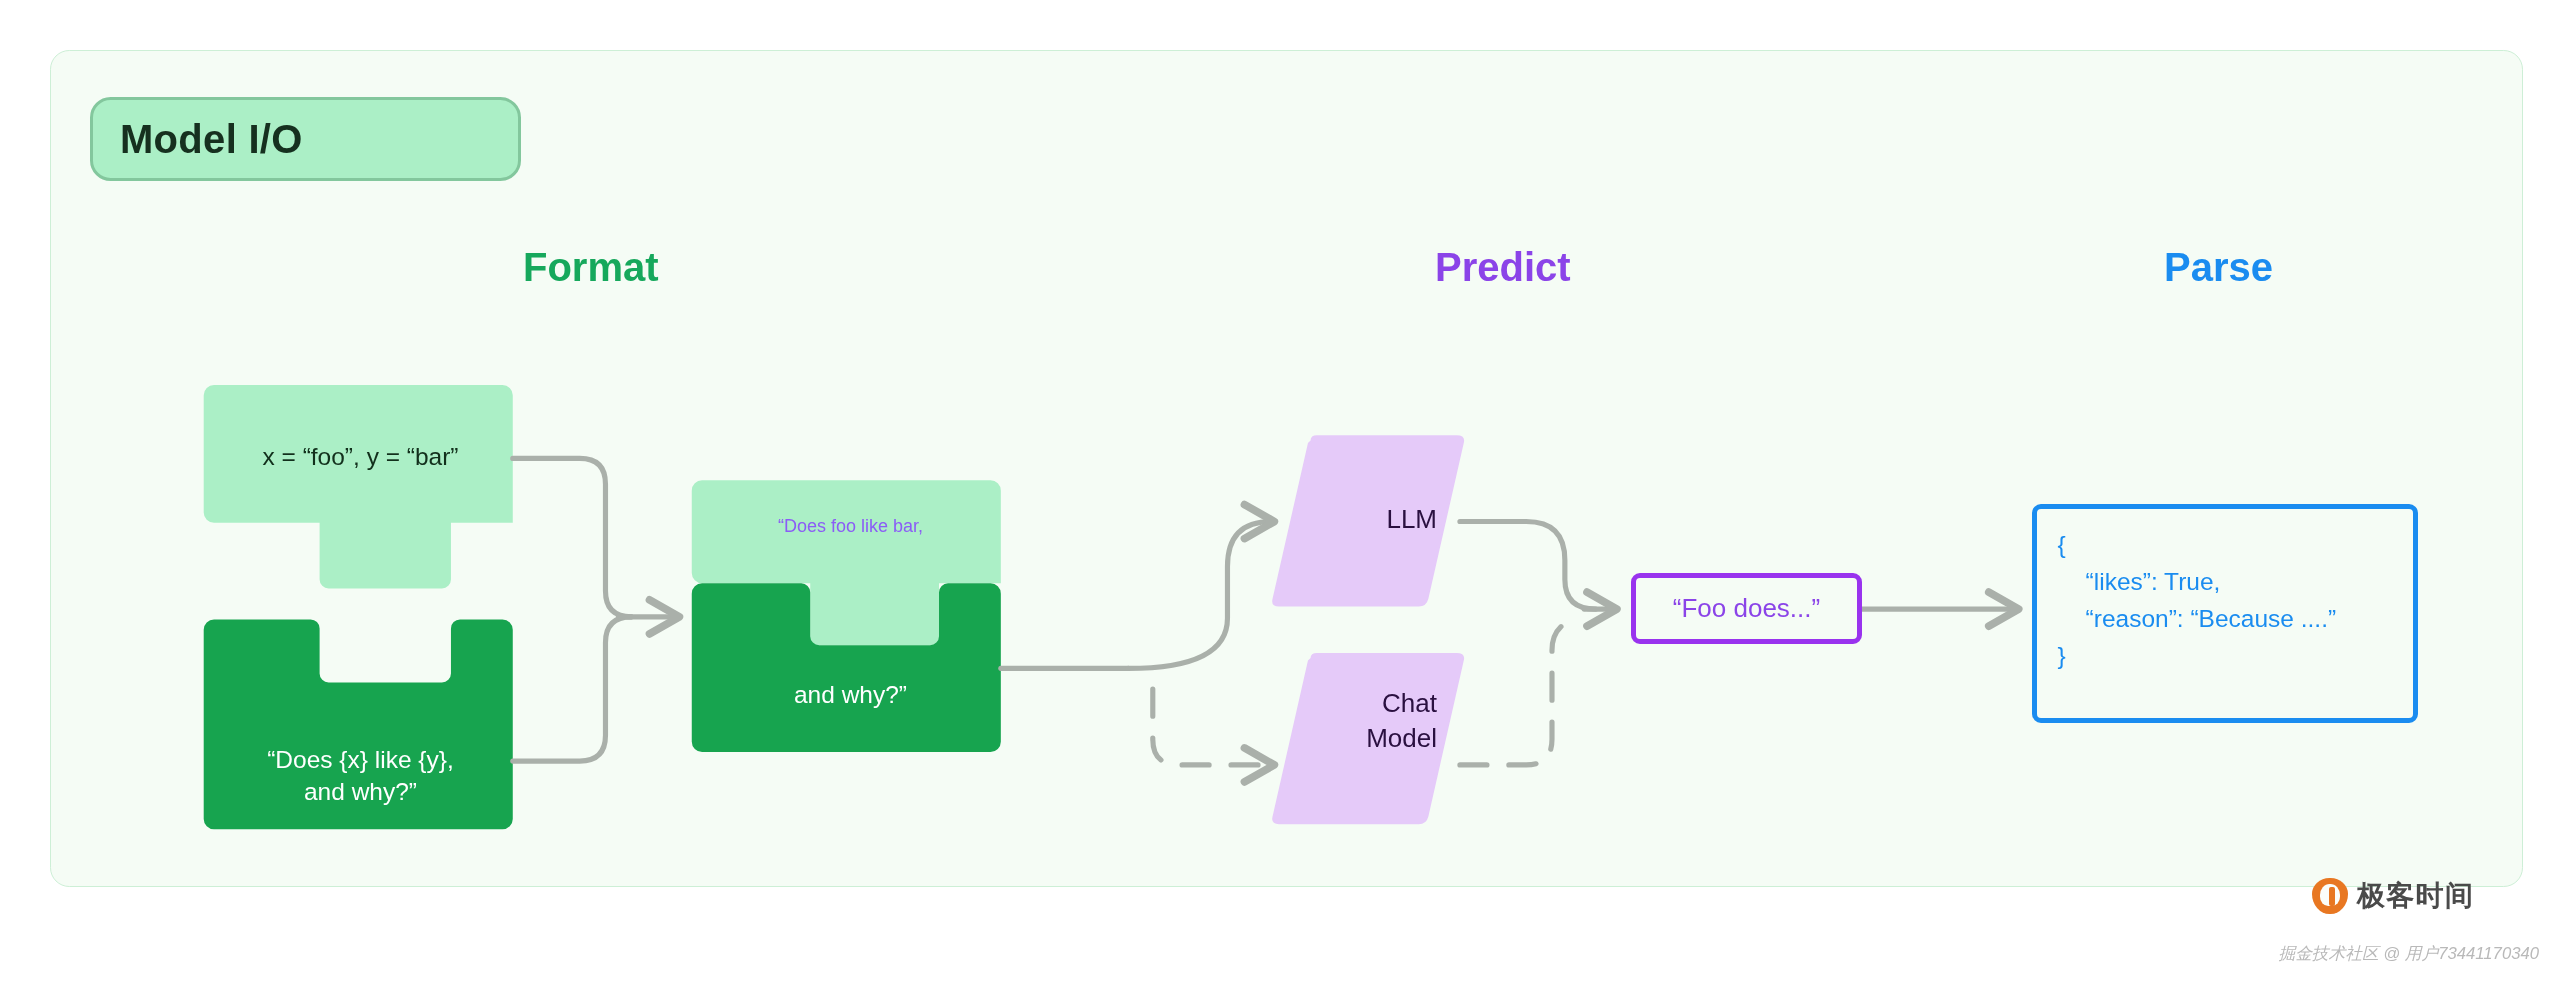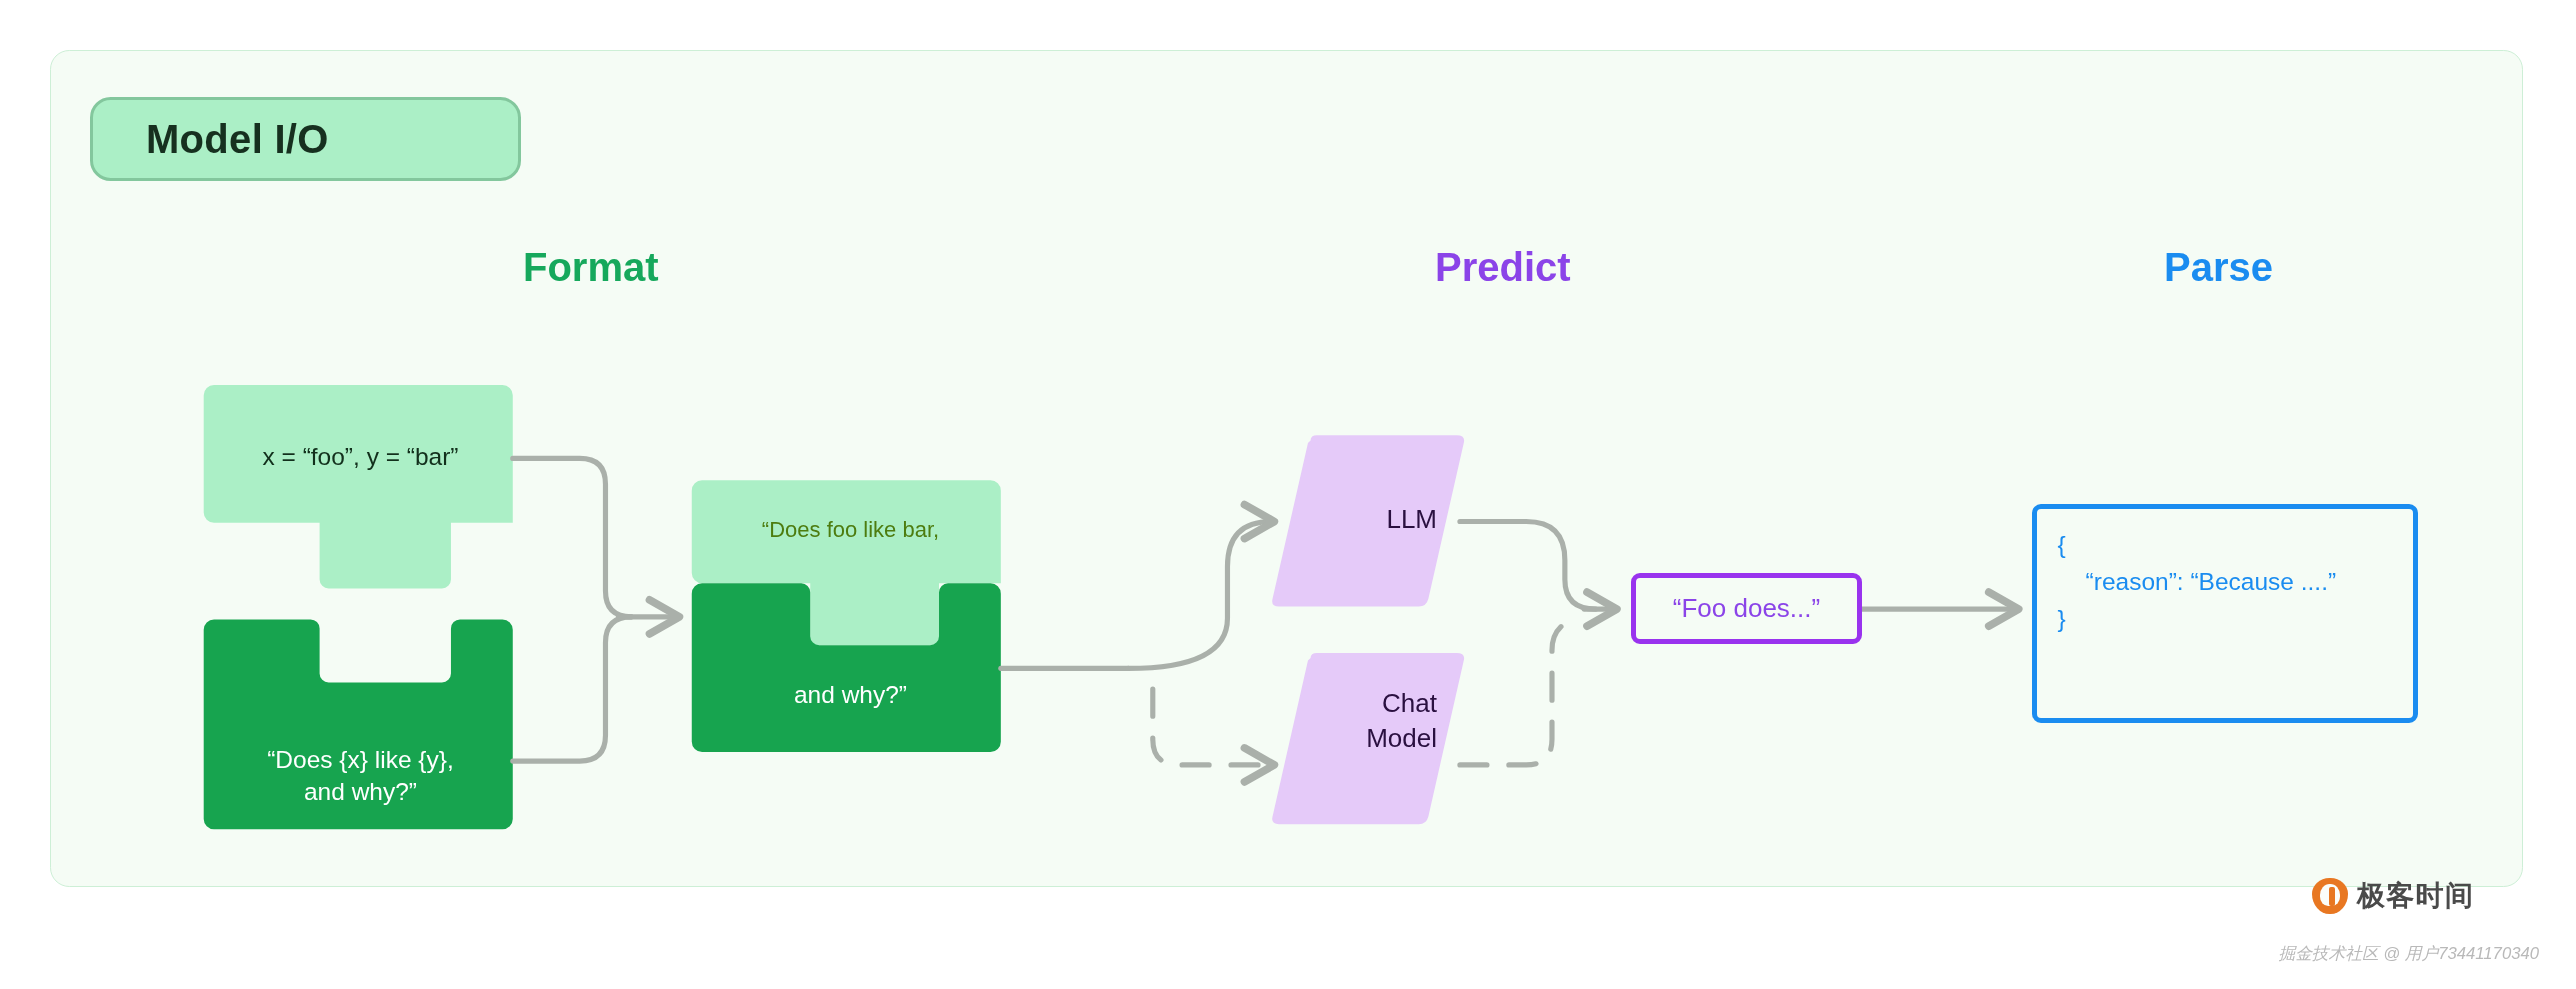--- a/index.html
+++ b/index.html
@@ -34,21 +34,21 @@
     left: 90px;
     top: 97px;
     width: 431px;
     height: 84px;
     background: #abefc6;
     border: 3.9px solid #83c79d;
     border-radius: 20.6px;
     box-sizing: border-box;
     display: flex;
     align-items: center;
-    padding-left: 53px;
+    padding-left: 27px;
   }
   #title-badge .badge-text {
     font-size: 40px;
     font-weight: bold;
     color: #16301f;
     letter-spacing: 0.3px;
   }
 
   
   .section-header {
@@ -89,21 +89,21 @@
   #lbl-vars {
     left: 206px; top: 441px; width: 309px;
     font-size: 24.5px; color: #12301c;
   }
   #lbl-tmpl {
     left: 206px; top: 708px; width: 309px;
     font-size: 24.5px; color: #ffffff; margin-top: 36px;
   }
   #lbl-filled-top {
     left: 696px; top: 515px; width: 309px;
-    font-size: 22px; color: #4d7c0f;
+    font-size: 18px; color: #8b5cf6;
   }
   #lbl-filled-bot {
     left: 696px; top: 679px; width: 309px;
     font-size: 24.5px; color: #ffffff;
   }
 
   
   .para-label {
     position: absolute;
     text-align: right;
@@ -351,20 +351,21 @@
 
 <div class="para-label" id="lbl-chat">Chat
 Model</div>
 
 <div id="out-box">
   <span class="out-text">“Foo does...”</span>
 </div>
 
 <div id="json-box">
   <div class="json-line">{</div>
+  <div class="json-line indent">“likes”: True,</div>
   <div class="json-line indent">“reason”: “Because ....”</div>
   <div class="json-line">}</div>
 </div>
 
 <div id="logo">
   <span class="logo-mark">
     <span class="pin"></span>
     <span class="notch"></span>
     <span class="stem"></span>
   </span>

